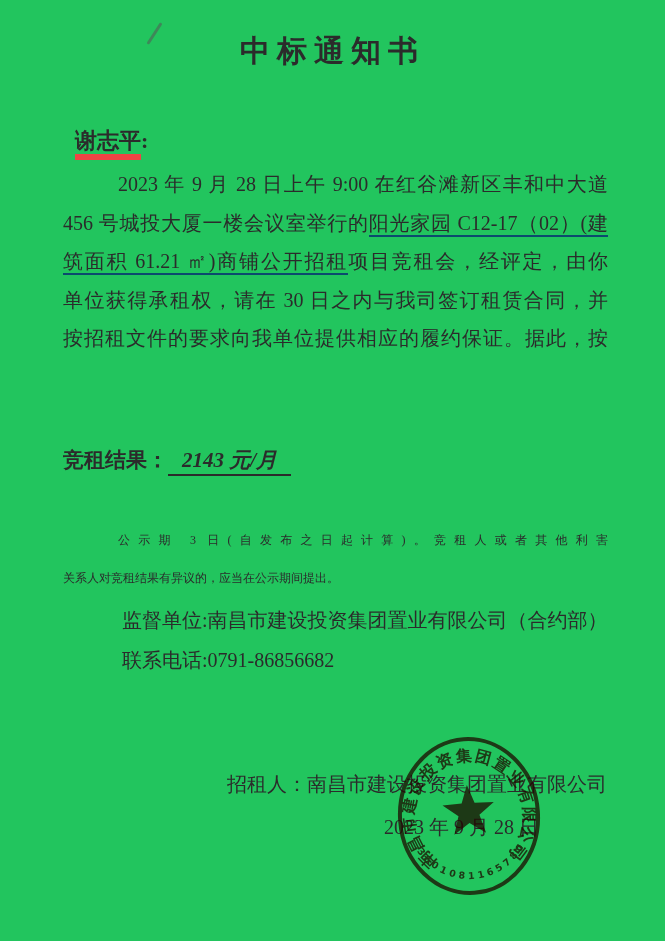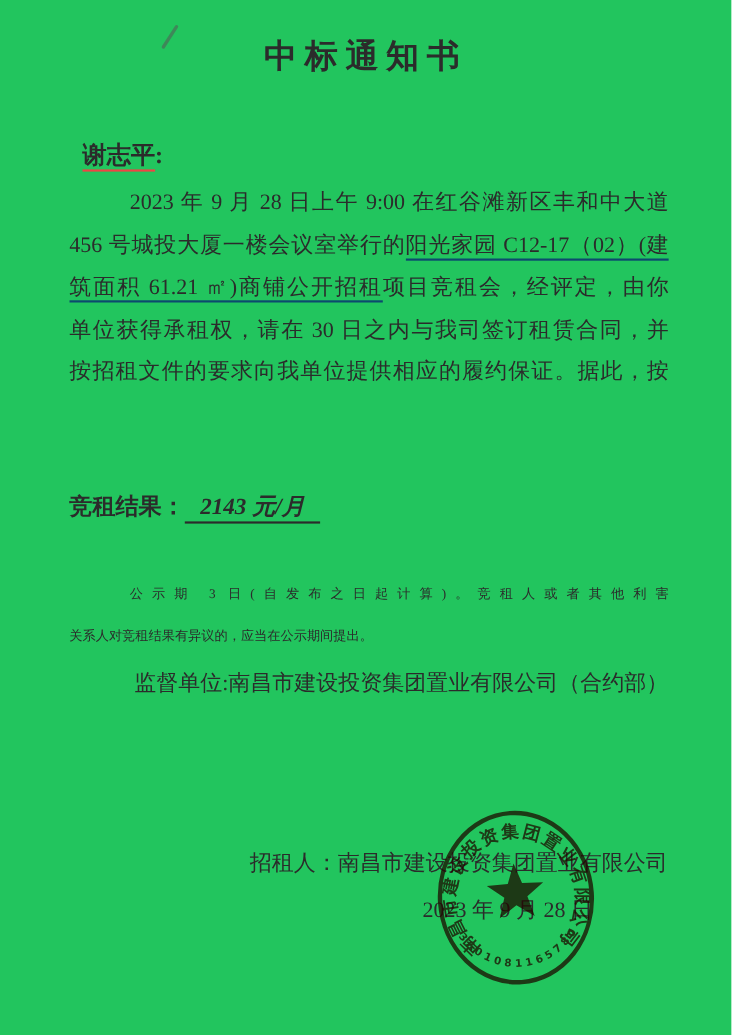--- a/index.html
+++ b/index.html
@@ -18,21 +18,21 @@
   }
   .title {
     position:absolute; top:31px; left:0; right:0;
     margin:0; text-align:center;
     font-size:30px; font-weight:700; letter-spacing:7px;
   }
   .salutation {
     position:absolute; left:75px; top:126px;
     font-size:22px; font-weight:700;
   }
-  .salu-name { border-bottom:2px solid #ef4444; padding-bottom:1px; }
+  .salu-name { border-bottom:6px solid #ef4444; padding-bottom:1px; }
   .body-block { position:absolute; left:63px; top:165px; width:545px; font-size:20px; }
   .bline { line-height:38.6px; height:38.6px; text-align:justify; overflow:hidden; }
   .jl { text-align-last:justify; }
   .indent { padding-left:55px; }
   .em { font-weight:400; border-bottom:2px solid #0c4a6e; padding-bottom:1px; }
   .result {
     position:absolute; left:63px; top:446px;
     font-size:21px; font-weight:700;
   }
   .rvalue { border-bottom:2px solid #2b2b2b; padding:0 14px 2px 14px;font-style:italic; }
@@ -76,20 +76,21 @@
   <div class="result">
     <span>竞租结果：</span><span class="rvalue">2143 元/月</span>
   </div>
 
   <div class="notice-block">
     <div class="bline indent jl">公示期 3 日(自发布之日起计算)。竞租人或者其他利害</div>
     <div class="bline">关系人对竞租结果有异议的，应当在公示期间提出。</div>
   </div>
 
   <div class="single-line supervisor">监督单位:南昌市建设投资集团置业有限公司（合约部）</div>
+  <div class="single-line phone">联系电话:0791-86856682</div>
 
   <div class="single-line issuer">招租人：南昌市建设投资集团置业有限公司</div>
   <div class="single-line sigdate">2023 年 9 月 28 日</div>
 
   <svg class="seal" viewBox="0 0 152 168" aria-hidden="true">
     <defs>
       <path id="sealArcTop" d="M 35.1,120.8 A 55,55 0 1 1 116.9,120.8" fill="none"></path>
       <path id="sealArcBottom" d="M 20.4,113.6 A 63,63 0 0 0 131.6,113.6" fill="none"></path>
     </defs>
     <ellipse cx="76" cy="84" rx="69" ry="77" fill="none" stroke-width="4" stroke="#d53a2a"></ellipse>

